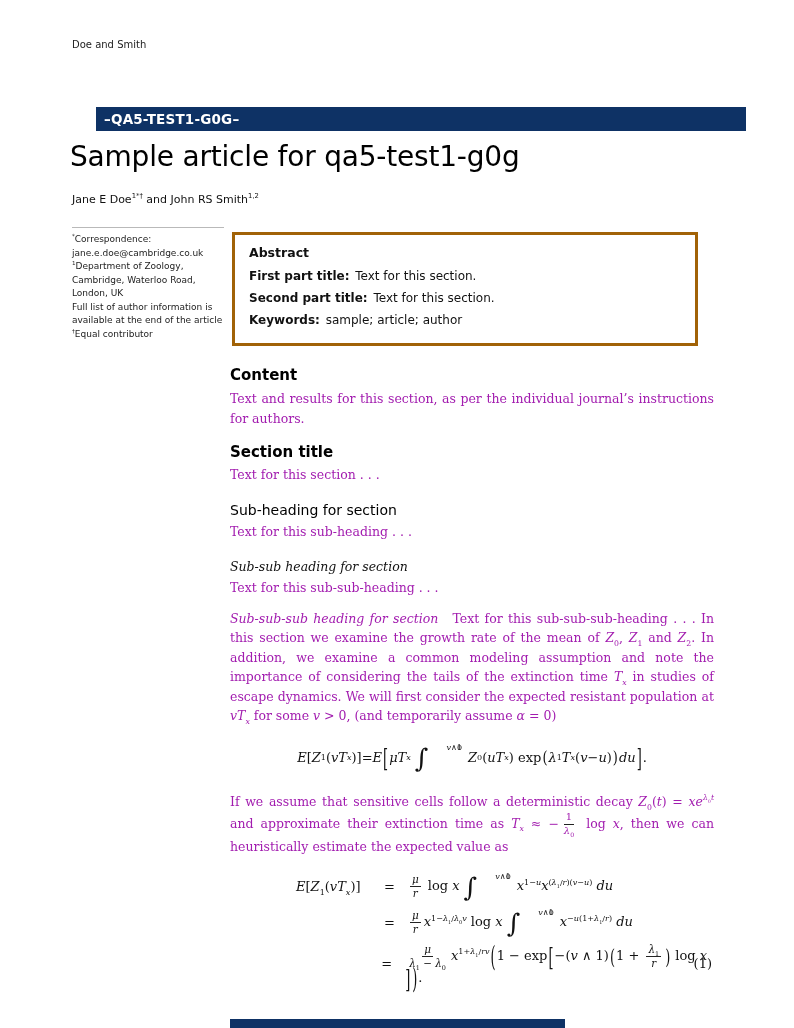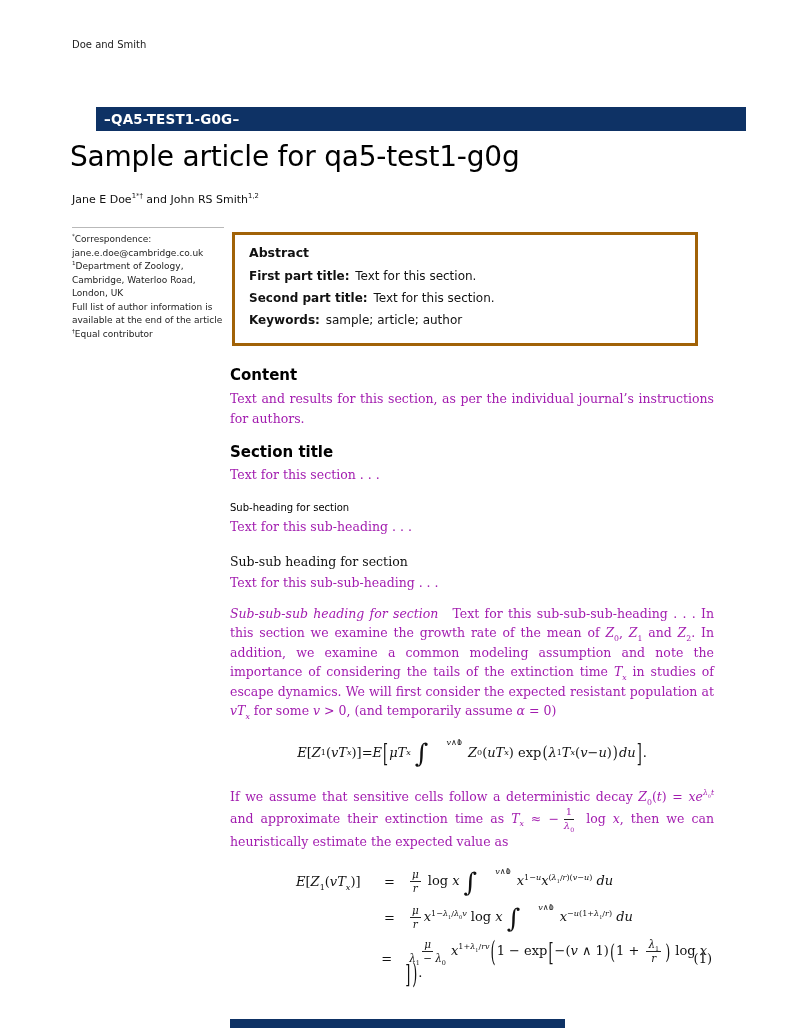--- a/index.html
+++ b/index.html
@@ -20,22 +20,22 @@
   .abstract{position:absolute;left:232px;top:232px;width:466px;box-sizing:border-box;border:3px solid #a16207;
             padding:10px 14px 8px 14px;font-family:"DejaVu Sans",sans-serif;font-size:12px;color:#111;}
   .abs-h{font-weight:bold;font-size:12.5px;margin-bottom:9px;}
   .abs-item{margin:0 0 8px 0;}
   .abs-item b{margin-right:2px;text-align:right;}
   
   .main{position:absolute;left:230px;top:357px;width:484px;}
   .h-sans{font-family:"DejaVu Sans",sans-serif;font-weight:bold;font-size:15px;margin:0;color:#000;}
   .h-sans.first{margin-top:9px;margin-bottom:5px;}
   .h-sec{margin-top:15px;margin-bottom:4px;}
-  .h-sub{font-family:"DejaVu Sans",sans-serif;font-weight:normal;font-size:10px;margin:17px 0 4px 0;color:#000;}
-  .h-subsub{font-size:12.5px;margin:18px 0 4px 0;font-weight:normal;}
+  .h-sub{font-family:"DejaVu Sans",sans-serif;font-weight:normal;font-size:14px;margin:17px 0 4px 0;color:#000;}
+  .h-subsub{font-style:italic;font-size:12.5px;margin:18px 0 4px 0;font-weight:normal;}
   p.body{font-size:12.5px;line-height:19.5px;text-align:justify;margin:0;color:#a21caf;}
   p.body.gap{margin-top:11px;}
   p.body.gap2{margin-top:10px;}
   .lead-head{font-style:italic;margin-right:14px;}
   
   .math{font-family:"DejaVu Serif",serif;}
   .math i{font-style:italic;}
   sub,sup{font-size:0.62em;line-height:0;}
   .eq1{display:flex;justify-content:center;align-items:center;height:48px;margin-top:8px;font-size:13px;}
   .frac{display:inline-flex;flex-direction:column;align-items:center;vertical-align:middle;

